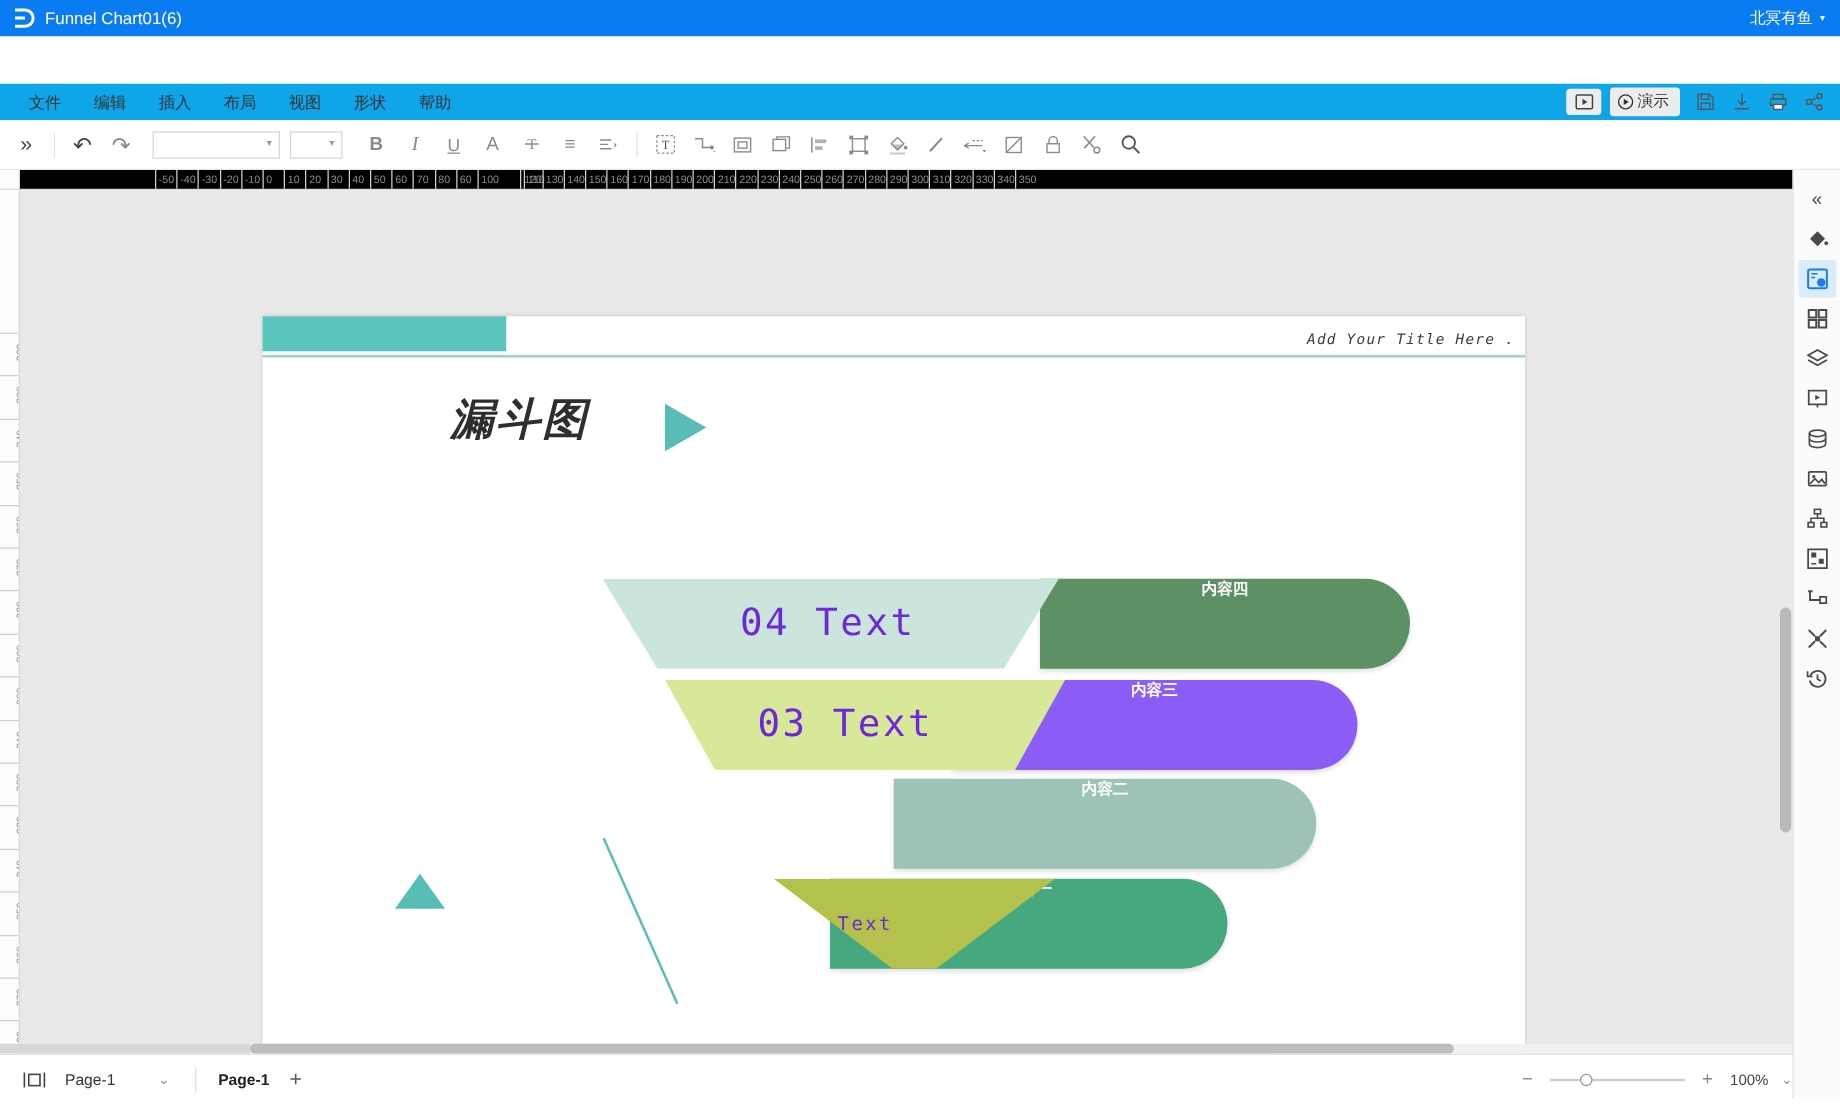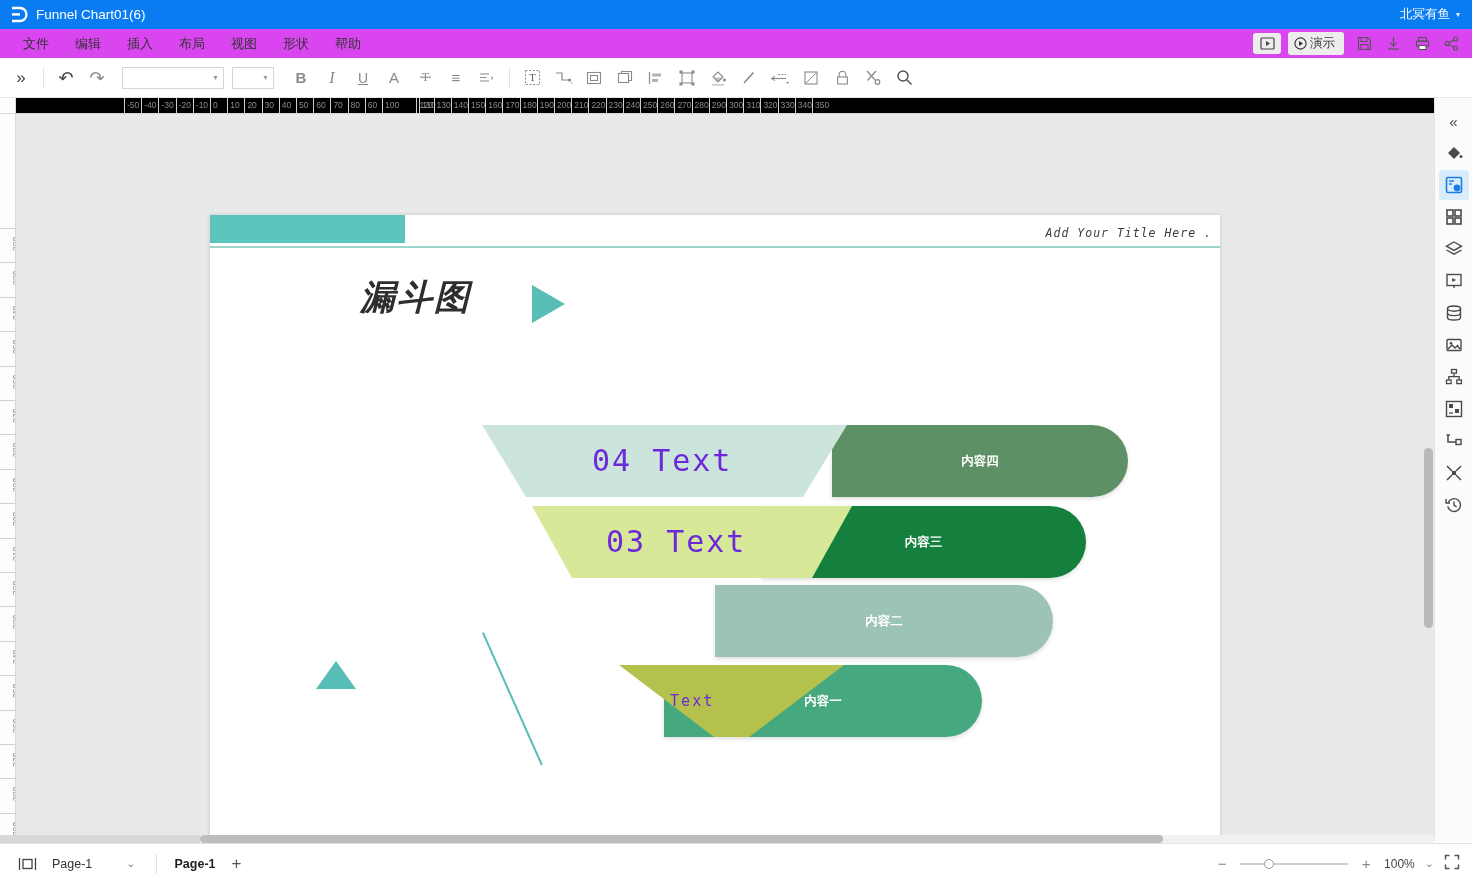--- a/index.html
+++ b/index.html
@@ -21,24 +21,25 @@
   .doc-title { font-size: 13.5px; color: #ffffff; }
   .titlebar-right {
     position: absolute; right: 12px; top: 0; height: 29px;
     display: flex; align-items: center; gap: 6px;
     font-size: 12.5px;
   }
   .caret-down { font-size: 8px; opacity: .9; }
 
   
   .menubar {
-    height: 29px; background: #d946ef;
+    height: 29px; background: #0ea5e9;
     display: flex; align-items: center;
     padding-left: 10px;
     position: relative;
+    margin-top: 38px;
   }
   .menu-item {
     font-size: 13px; color: #333;
     padding: 4px 13px; cursor: default;
   }
   .menubar-right {
     position: absolute; right: 8px; top: 0; height: 29px;
     display: flex; align-items: center; gap: 3px;
   }
   .mini-btn {
@@ -170,21 +171,21 @@
     transform-origin: top left;
   }
 
   
   .funnel { position: absolute; left: 0; top: 0; width: 1010px; height: 722px; }
   .frow { position: absolute; }
   .fbar {
     position: absolute; top: 0;
     height: 100%;
     border-radius: 0 46px 46px 0;
-    display: flex; align-items: center; justify-content: center;
+    display: flex; align-items: flex-start; justify-content: center;
     color: #fff; font-size: 12.5px; font-weight: 700;
     box-shadow: 0 2px 4px rgba(0,0,0,.13);
   }
   .ftrap {
     position: absolute; left: 0; top: 0; height: 100%;
     display: flex; align-items: center;
     filter: drop-shadow(0 2px 3px rgba(0,0,0,.14));
   }
   .ftrap .lbl {
     position: absolute;
@@ -558,21 +559,21 @@
       <div class="funnel" id="funnel">
           <div class="frow" style="left: 0px; top: 210px; height: 72px; width: 1010px;">
             <div class="fbar" style="left: 622px; width: 296px; background: rgb(94, 144, 101);">
               <span>内容四</span>
             </div>
             <div class="ftrap" style="left: 272px; width: 365px; background: rgb(203, 228, 220); clip-path: polygon(0px 0px, 365px 0px, 321px 100%, 44px 100%);">
               <span class="lbl" style="font-size: 30px; left: 110px; top: 18px;">04 Text</span>
             </div>
           </div>
           <div class="frow" style="left: 0px; top: 291px; height: 72px; width: 1010px;">
-            <div class="fbar" style="left: 551px; width: 325px; background: #15803d;">
+            <div class="fbar" style="left: 551px; width: 325px; background: #8b5cf6;">
               <span>内容三</span>
             </div>
             <div class="ftrap" style="left: 322px; width: 320px; background: rgb(215, 232, 153); clip-path: polygon(0px 0px, 320px 0px, 280px 100%, 40px 100%);">
               <span class="lbl" style="font-size: 30px; left: 74px; top: 18px;">03 Text</span>
             </div>
           </div>
           <div class="frow" style="left: 0px; top: 370px; height: 72px; width: 1010px;">
             <div class="fbar" style="left: 505px; width: 338px; background: rgb(157, 195, 184);">
               <span>内容二</span>
             </div>

